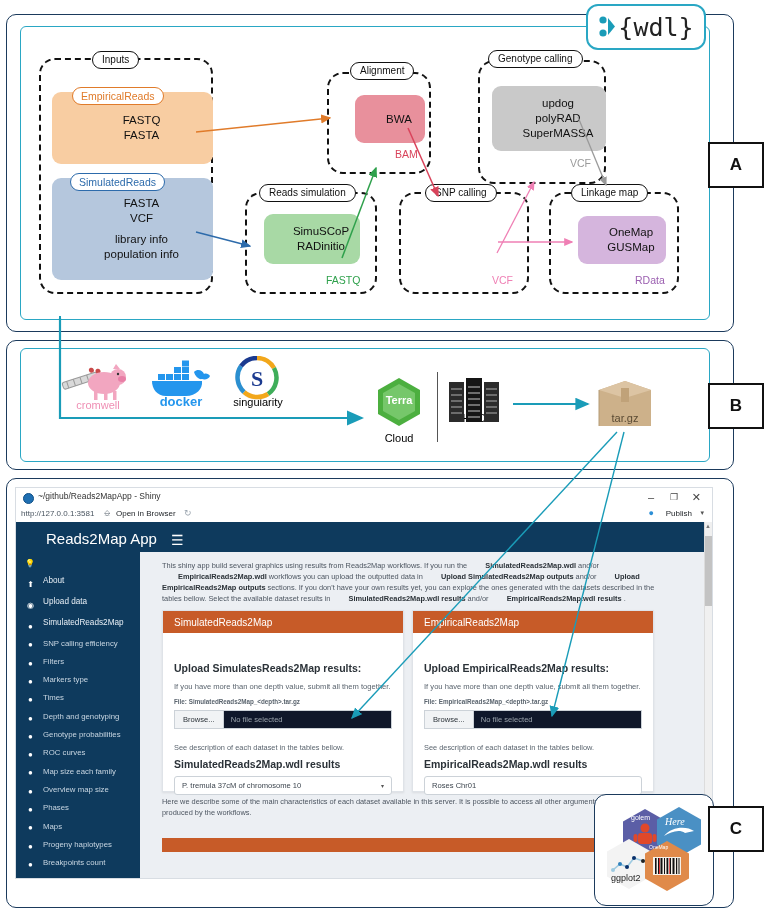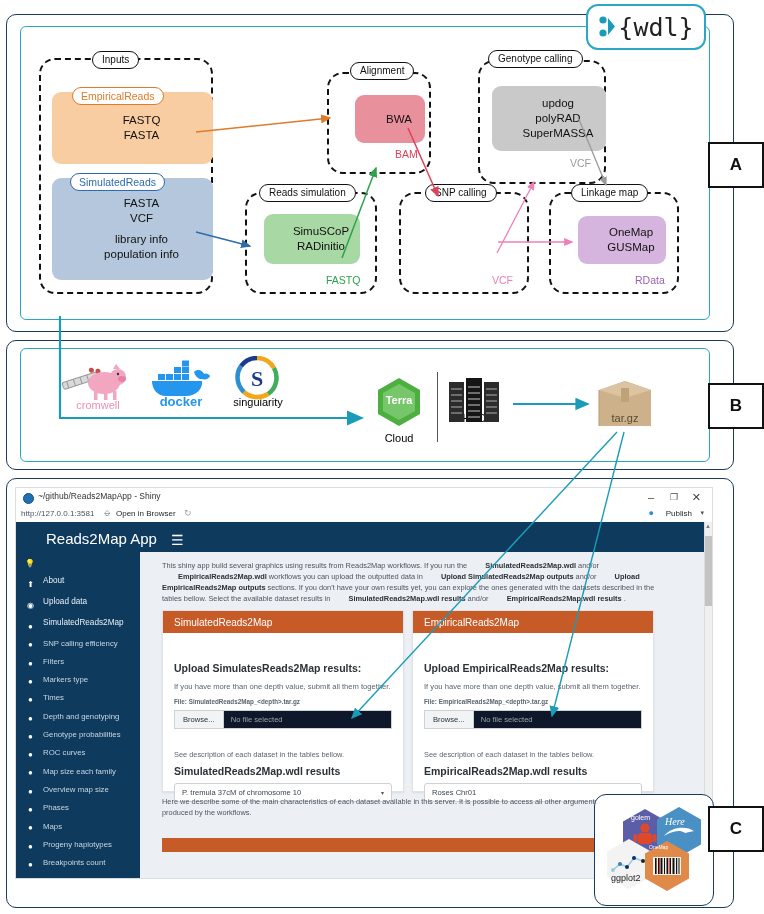--- a/index.html
+++ b/index.html
@@ -95,21 +95,21 @@
   .cbox{position:absolute;background:#fff;border:1px solid #dfe3e8;box-shadow:0 1px 2px rgba(0,0,0,.08);}
   .cbox-hdr{height:22px;background:#c75b28;color:#fff;font-size:10px;display:flex;align-items:center;padding-left:11px;}
   .cbox-body{padding:11px;}
   .cb-h{font-size:10.5px;font-weight:bold;color:#2b3238;margin:18px 0 7px 0;}
   .cb-p{font-size:7.6px;color:#5a646e;line-height:11px;margin:0 0 6px 0;}
   .cb-file{font-size:6.3px;color:#5a646e;font-weight:bold;margin:0 0 5px 0;}
   .fileinput{display:flex;height:17px;border:1px solid #ccd2d8;border-radius:0;overflow:hidden;background:#0f172a;}
   .fi-btn{background:#f1f3f5;border-right:1px solid #ccd2d8;font-size:7.6px;color:#2b3238;
           display:flex;align-items:center;padding:0 8px;}
   .fi-ph{flex:1;font-size:7.6px;color:#9aa3ac;display:flex;align-items:center;padding-left:7px;}
-  .cb-note{font-size:7.4px;color:#5a646e;margin:21px 0 6px 0;}
+  .cb-note{font-size:7.4px;color:#5a646e;margin:14px 0 6px 0;}
   .cb-h2{font-size:10.5px;font-weight:bold;color:#2b3238;margin:0 0 6px 0;}
   .sel{height:17px;border:1px solid #ccd2d8;border-radius:3px;background:#fff;
        display:flex;align-items:center;justify-content:space-between;padding:0 7px;font-size:7.6px;color:#3c454e;}
   .sel-car{font-size:6px;color:#555;}
   .bottom-txt{position:absolute;left:22px;top:244px;width:520px;font-size:7.4px;color:#4c5560;line-height:11px;}
   .orange-bar{position:absolute;left:22px;top:286px;width:528px;height:14px;background:#c75b28;}
   .cscroll{position:absolute;right:0;top:0;width:7px;height:326px;background:#eceff3;}
   .cscroll .thumb{position:absolute;left:0;top:0;width:7px;height:150px;background:#b9bfc6;}
   .winscroll{position:absolute;right:0;top:34px;width:7px;height:356px;background:#f0f0f0;border-left:1px solid #dcdcdc;}
   .winscroll .wthumb{position:absolute;left:0;top:14px;width:7px;height:70px;background:#c3c3c3;}

